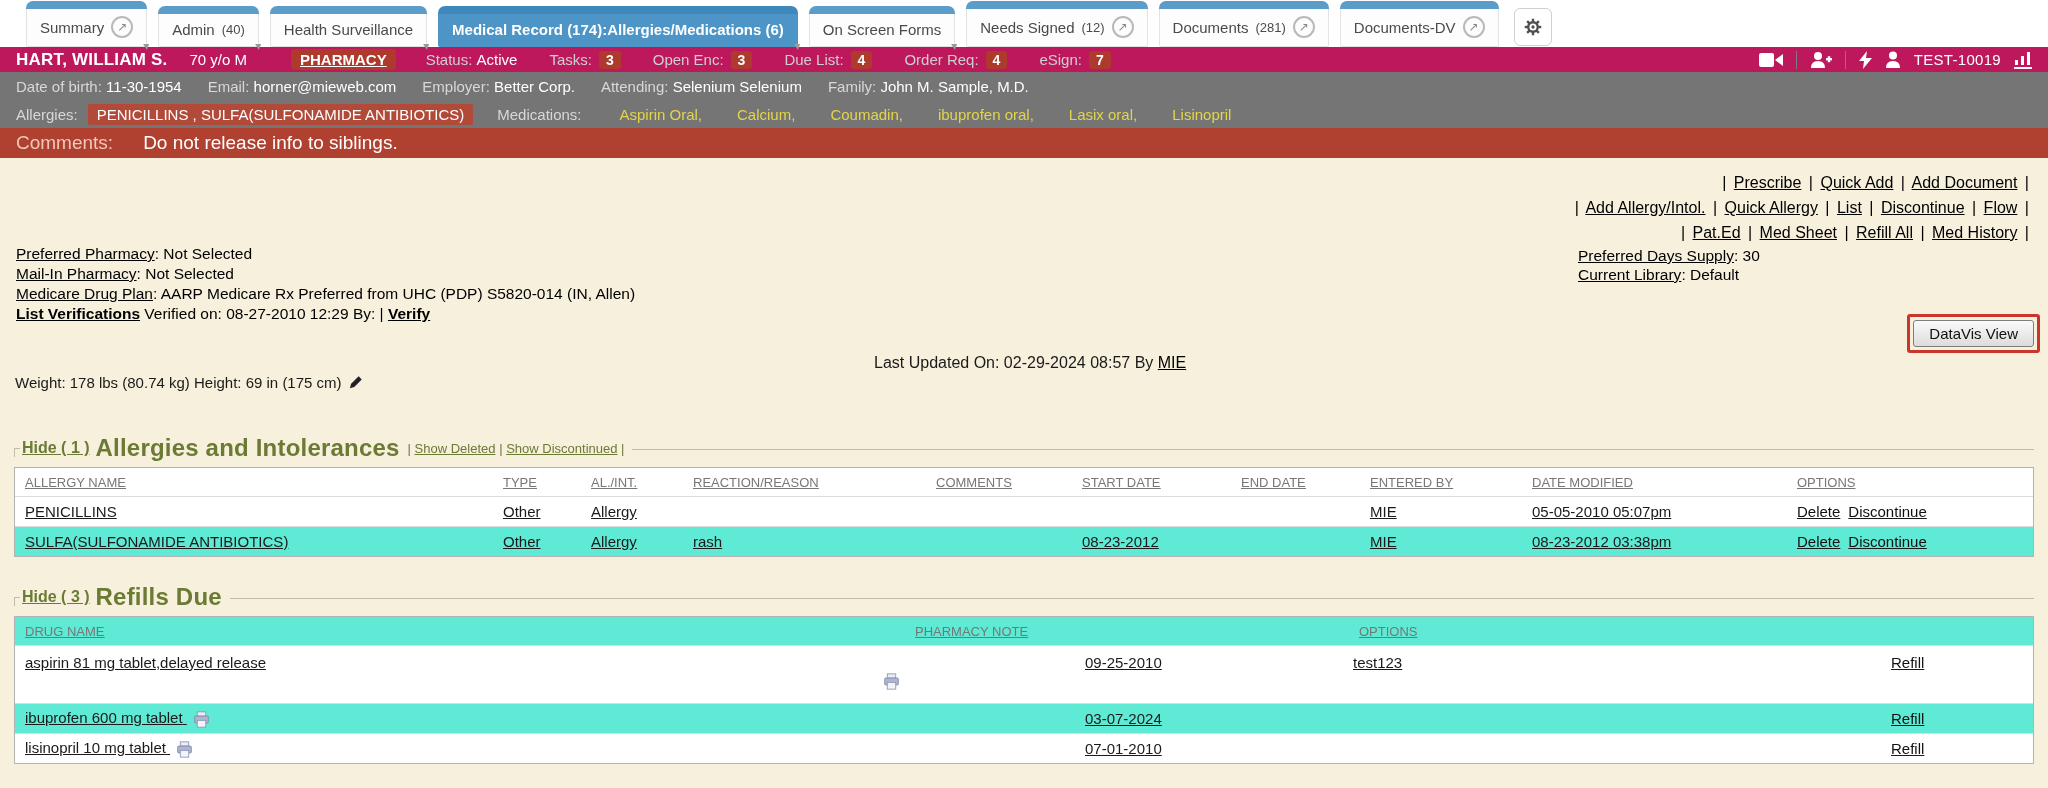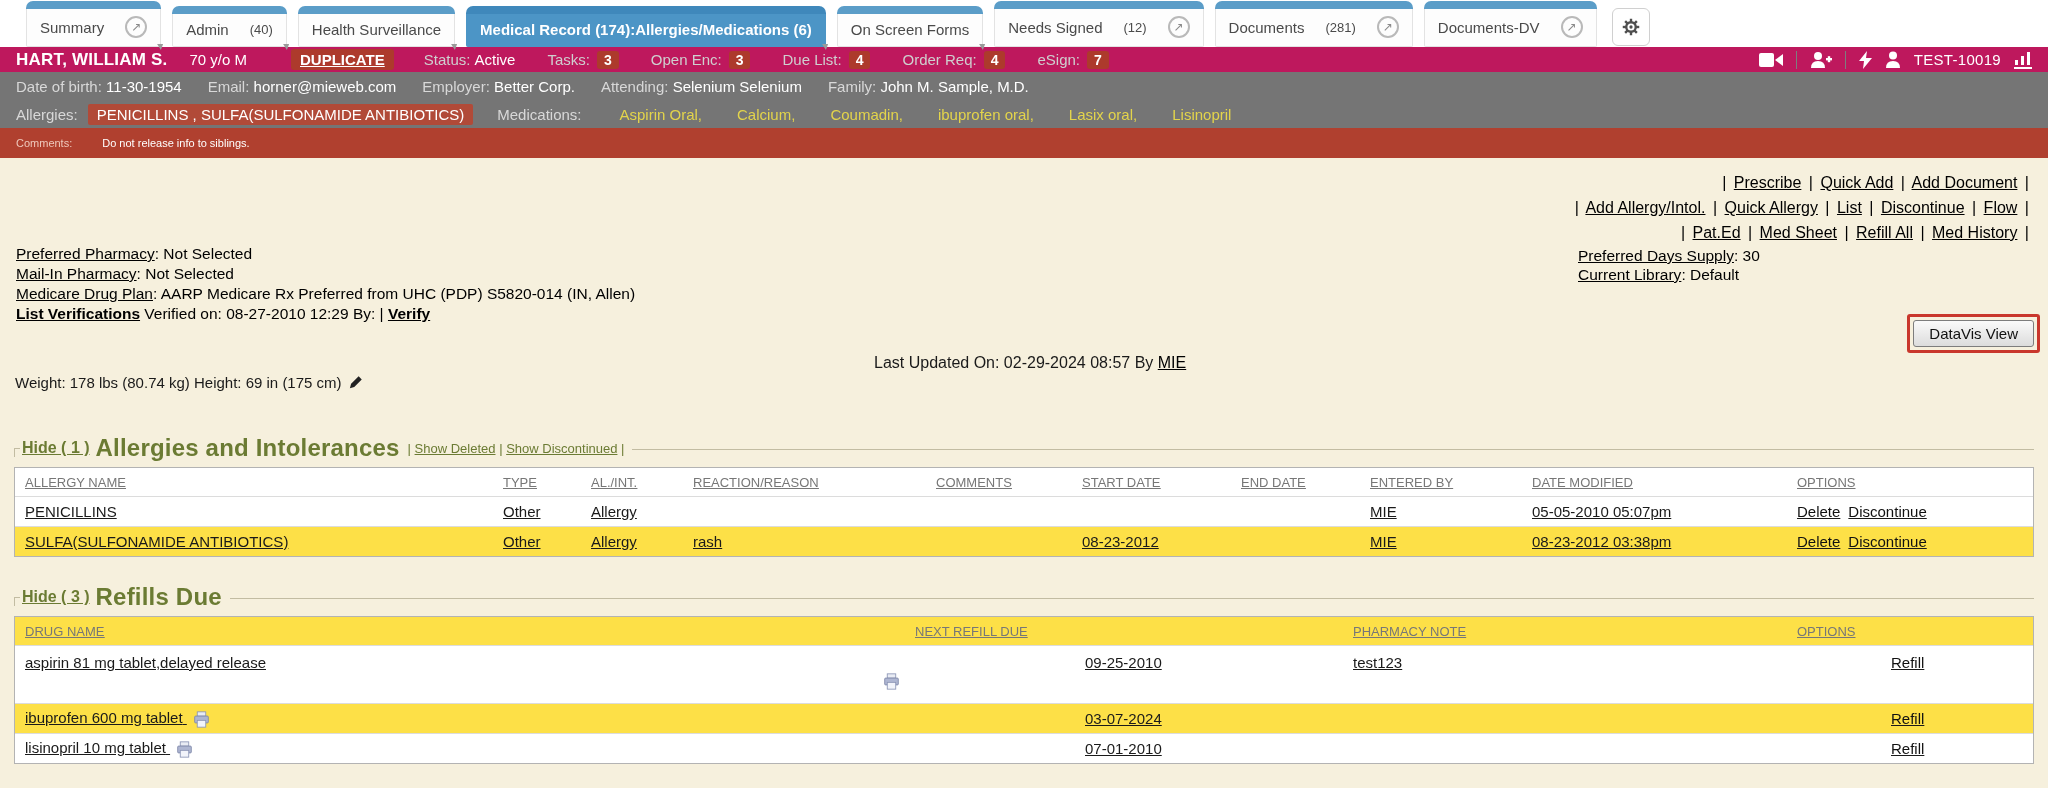--- a/index.html
+++ b/index.html
@@ -17,21 +17,21 @@
     display:flex; align-items:flex-end;
     padding-left:26px; gap:11px;
   }
   .tab {
     border-radius:7px 7px 0 0; overflow:visible;
     position:relative; cursor:pointer; flex:none;
   }
   .tab .tab-top { height:8px; background:#5b9dc8; border-radius:7px 7px 0 0; }
   .tab .tab-body {
     background:#fdfdfd; border:1px solid #e3e3e3; border-top:none;
-    padding:7px 13px 8px 13px; display:flex; align-items:center; gap:21px;
+    padding:7px 13px 8px 13px; display:flex; align-items:center; gap:7px;
     font-size:15px; color:#4a4a4a; white-space:nowrap; border-radius:0 0 2px 2px;
   }
   .tab.active .tab-top { background:#3f88bb; }
   .tab.active .tab-body { background:#4c95c6; border-color:#4c95c6; color:#ffffff; font-weight:bold; }
   .tab .count { font-size:13px; }
   .ext-icon {
     width:22px; height:22px; border:2px solid #b9b9b9; border-radius:50%;
     display:inline-flex; align-items:center; justify-content:center;
     color:#8a8a8a; font-size:12px; line-height:1; flex:none;
   }
@@ -44,21 +44,21 @@
     width:38px; height:38px; margin-left:4px; background:#fff;
     border:1px solid #d0d0d0; border-radius:6px;
     display:flex; align-items:center; justify-content:center;
     margin-bottom:1px; cursor:pointer; position:relative;
   }
   
   .bar { display:flex; align-items:center; color:#fff; padding:0 16px; }
   .bar1 { height:25px; background:#be185d; gap:0; font-size:15px; }
   .bar2 { height:29px; background:#757575; font-size:15px; }
   .bar3 { height:27px; background:#757575; font-size:15px; }
-  .bar4 { height:30px; background:#b0402f; font-size:11px; }
+  .bar4 { height:30px; background:#b0402f; font-size:19px; }
   .bar .lbl { color:#cfcfcf; }
   .bar2 .lbl, .bar3 .lbl { color:#d8d8d8; }
   .patient-name { font-weight:bold; font-size:17px; letter-spacing:.2px; }
   .num-badge {
     background:#ad3a2c; color:#fff; border-radius:3px;
     padding:1px 7px; font-size:14px; font-weight:bold; margin-left:7px;
   }
   .dup-badge {
     background:#ad3a2c; color:#fff; border-radius:3px;
     padding:2px 9px; font-size:15px; font-weight:bold;
@@ -115,21 +115,21 @@
   .sec-links a { color:#6b7b33; text-decoration:underline; cursor:pointer; }
   .sec-head .rule { flex:1; border-top:1px solid #c2bca2; margin-left:8px; margin-top:2px; }
   .tbl { background:#fff; border:1px solid #b3b3b3; margin-top:5px; font-size:15px; }
   .trow { display:flex; align-items:center; min-height:30px;text-decoration:underline; }
   .thead { min-height:28px; font-size:13px; color:#777; }
   .thead .cell { text-transform:uppercase; }
   .thead a { color:#777; text-decoration:underline; cursor:pointer; }
   .thead .nolink { text-decoration:none; cursor:default; }
   .cell { padding:3px 4px 3px 10px; flex:none; overflow:hidden; white-space:nowrap; }
   .rowline { border-top:1px solid #dcdcdc; }
-  .shaded { background:#fde047; }
+  .shaded { background:#5eead4; }
   .tfoot { border-top:1px solid #d2d2d2; justify-content:center; font-size:13px; color:#333; letter-spacing:.4px; min-height:32px; }
   
   .a1{width:478px;} .a2{width:88px;} .a3{width:102px;} .a4{width:243px;} .a5{width:146px;}
   .a6{width:159px;} .a7{width:129px;} .a8{width:162px;} .a9{width:265px;} .a10{flex:1;}
   
   .r1{width:890px;} .r2{width:438px;} .r3{width:444px;} .r4{flex:1;}
   .r2.val{padding-left:180px;} .r4.val{padding-left:104px;}
   .opt-link { color:#111; cursor:pointer; margin-right:8px; }
   .drug-icon-line { padding-left:858px; height:24px; }
   .two-line { display:block; padding-top:5px; }
@@ -213,21 +213,21 @@
       </svg>
     </span>
   </div>
 </div>
 
 <div class="bar bar1">
   <span class="patient-name">HART, WILLIAM S.</span>
   <span style="width:22px"></span>
   <span>70 y/o M</span>
   <span style="width:44px"></span>
-  <span class="dup-badge">DUPLICATE</span>
+  <span class="dup-badge">PHARMACY</span>
   <span style="width:30px"></span>
   <span class="lbl">Status:</span>&nbsp;<span>Active</span>
   <span style="width:32px"></span>
   <span class="lbl">Tasks:</span>
   <span class="num-badge">3</span>
   <span style="width:32px"></span>
   <span class="lbl">Open Enc:</span>
   <span class="num-badge">3</span>
   <span style="width:32px"></span>
   <span class="lbl">Due List:</span>
@@ -437,21 +437,20 @@
   <div class="section sec-refills">
     <div class="sec-head">
       <span class="stub"></span>
       <a class="hide-link">Hide ( 3 )</a>
       <span class="sec-title">Refills Due</span>
       <span class="rule"></span>
     </div>
     <div class="tbl">
       <div class="trow thead shaded">
         <span class="cell r1"><a>DRUG NAME</a></span>
-        <span class="cell r2"><a class="nolink">NEXT REFILL DUE</a></span>
         <span class="cell r3"><a class="nolink">PHARMACY NOTE</a></span>
         <span class="cell r4"><a class="nolink">OPTIONS</a></span>
       </div>
       <div class="trow rowline" style="min-height:58px; align-items:flex-start;">
         <span class="cell r1">
           <span class="two-line">aspirin 81 mg tablet,delayed release</span>
           <span class="drug-icon-line" style="display:block;">
             <span class="inline-svg">
               <svg width="17" height="17" viewBox="0 0 20 20">
                   <rect x="5" y="1" width="10" height="5" fill="#e9ecf4" stroke="#8b94b5"></rect>

